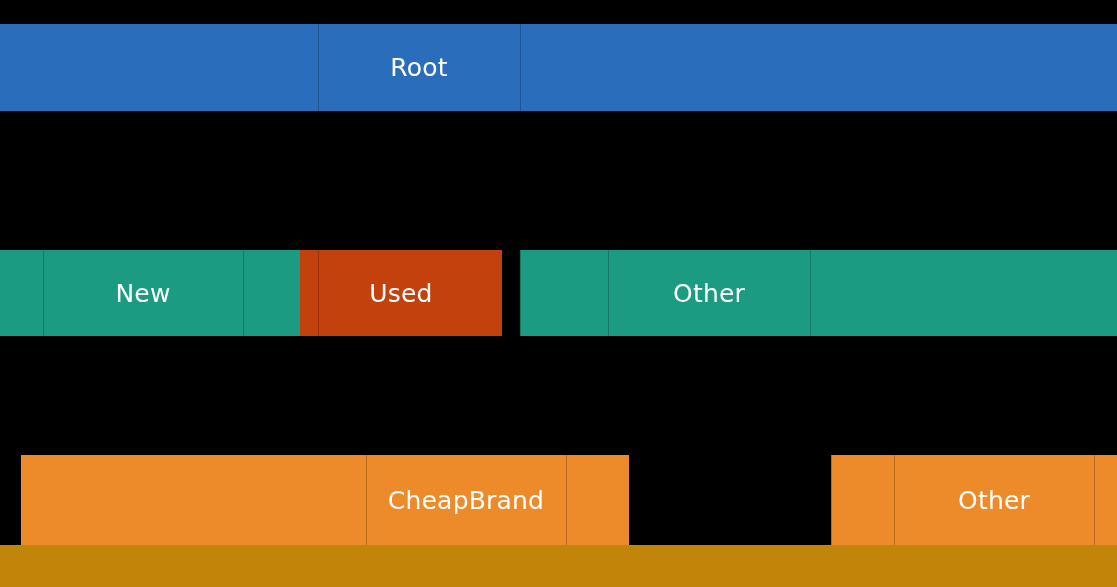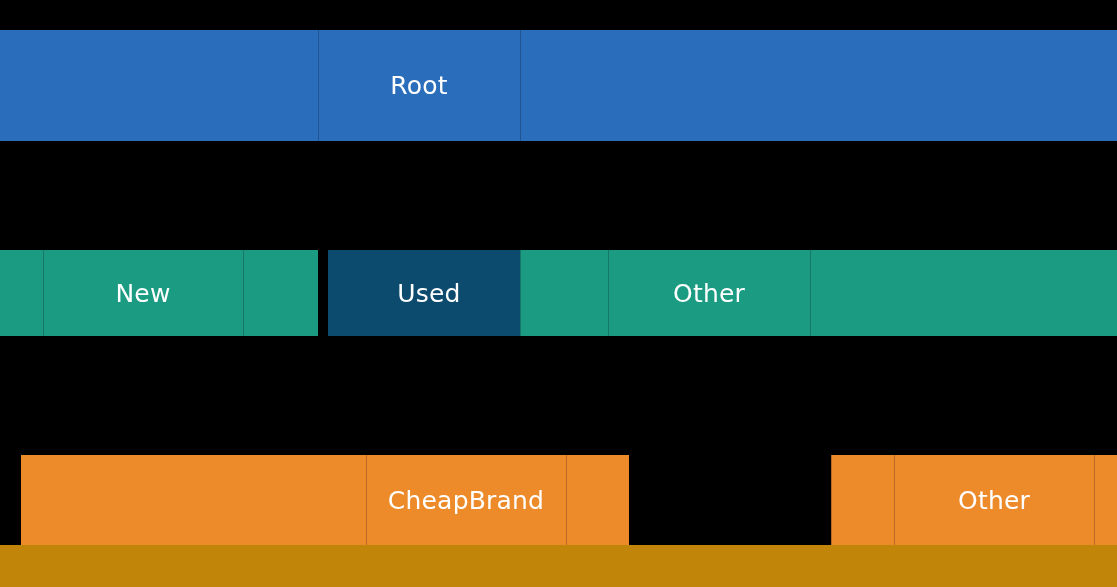--- a/index.html
+++ b/index.html
@@ -50,21 +50,21 @@
   }
   .row-blue   { background: transparent; }
   .row-green  { background: transparent; }
   .row-orange { background: transparent; margin-left: 21px; }
   .row-gold   { background: transparent; }
 </style>
 </head>
 <body>
 
 <div id="stage">
-    <div class="row row-blue" style="top: 30px; height: 111px;">
+    <div class="row row-blue" style="top: 24px; height: 87px;">
       <div class="seg" style="left: 0px; width: 318px; background: rgb(42, 110, 187);">
         <span class="seg-label"></span>
       </div>
       <div class="seg" style="left: 318px; width: 202px; background: rgb(42, 110, 187);">
         <span class="seg-label">Root</span>
       </div>
       <div class="seam" style="left: 318px;"></div>
       <div class="seg" style="left: 520px; width: 597px; background: rgb(42, 110, 187);">
         <span class="seg-label"></span>
       </div>
@@ -75,21 +75,21 @@
         <span class="seg-label"></span>
       </div>
       <div class="seg" style="left: 43px; width: 200px; background: rgb(27, 155, 130);">
         <span class="seg-label">New</span>
       </div>
       <div class="seam" style="left: 43px;"></div>
       <div class="seg" style="left: 243px; width: 75px; background: rgb(27, 155, 130);">
         <span class="seg-label"></span>
       </div>
       <div class="seam" style="left: 243px;"></div>
-      <div class="seg" style="left: 328px; width: 202px; background: #0c4a6e;">
+      <div class="seg" style="left: 300px; width: 202px; background: #c2410c;">
         <span class="seg-label">Used</span>
       </div>
       <div class="seam" style="left: 318px;"></div>
       <div class="seg" style="left: 520px; width: 88px; background: rgb(27, 155, 130);">
         <span class="seg-label"></span>
       </div>
       <div class="seam" style="left: 520px;"></div>
       <div class="seg" style="left: 608px; width: 202px; background: rgb(27, 155, 130);">
         <span class="seg-label">Other</span>
       </div>

